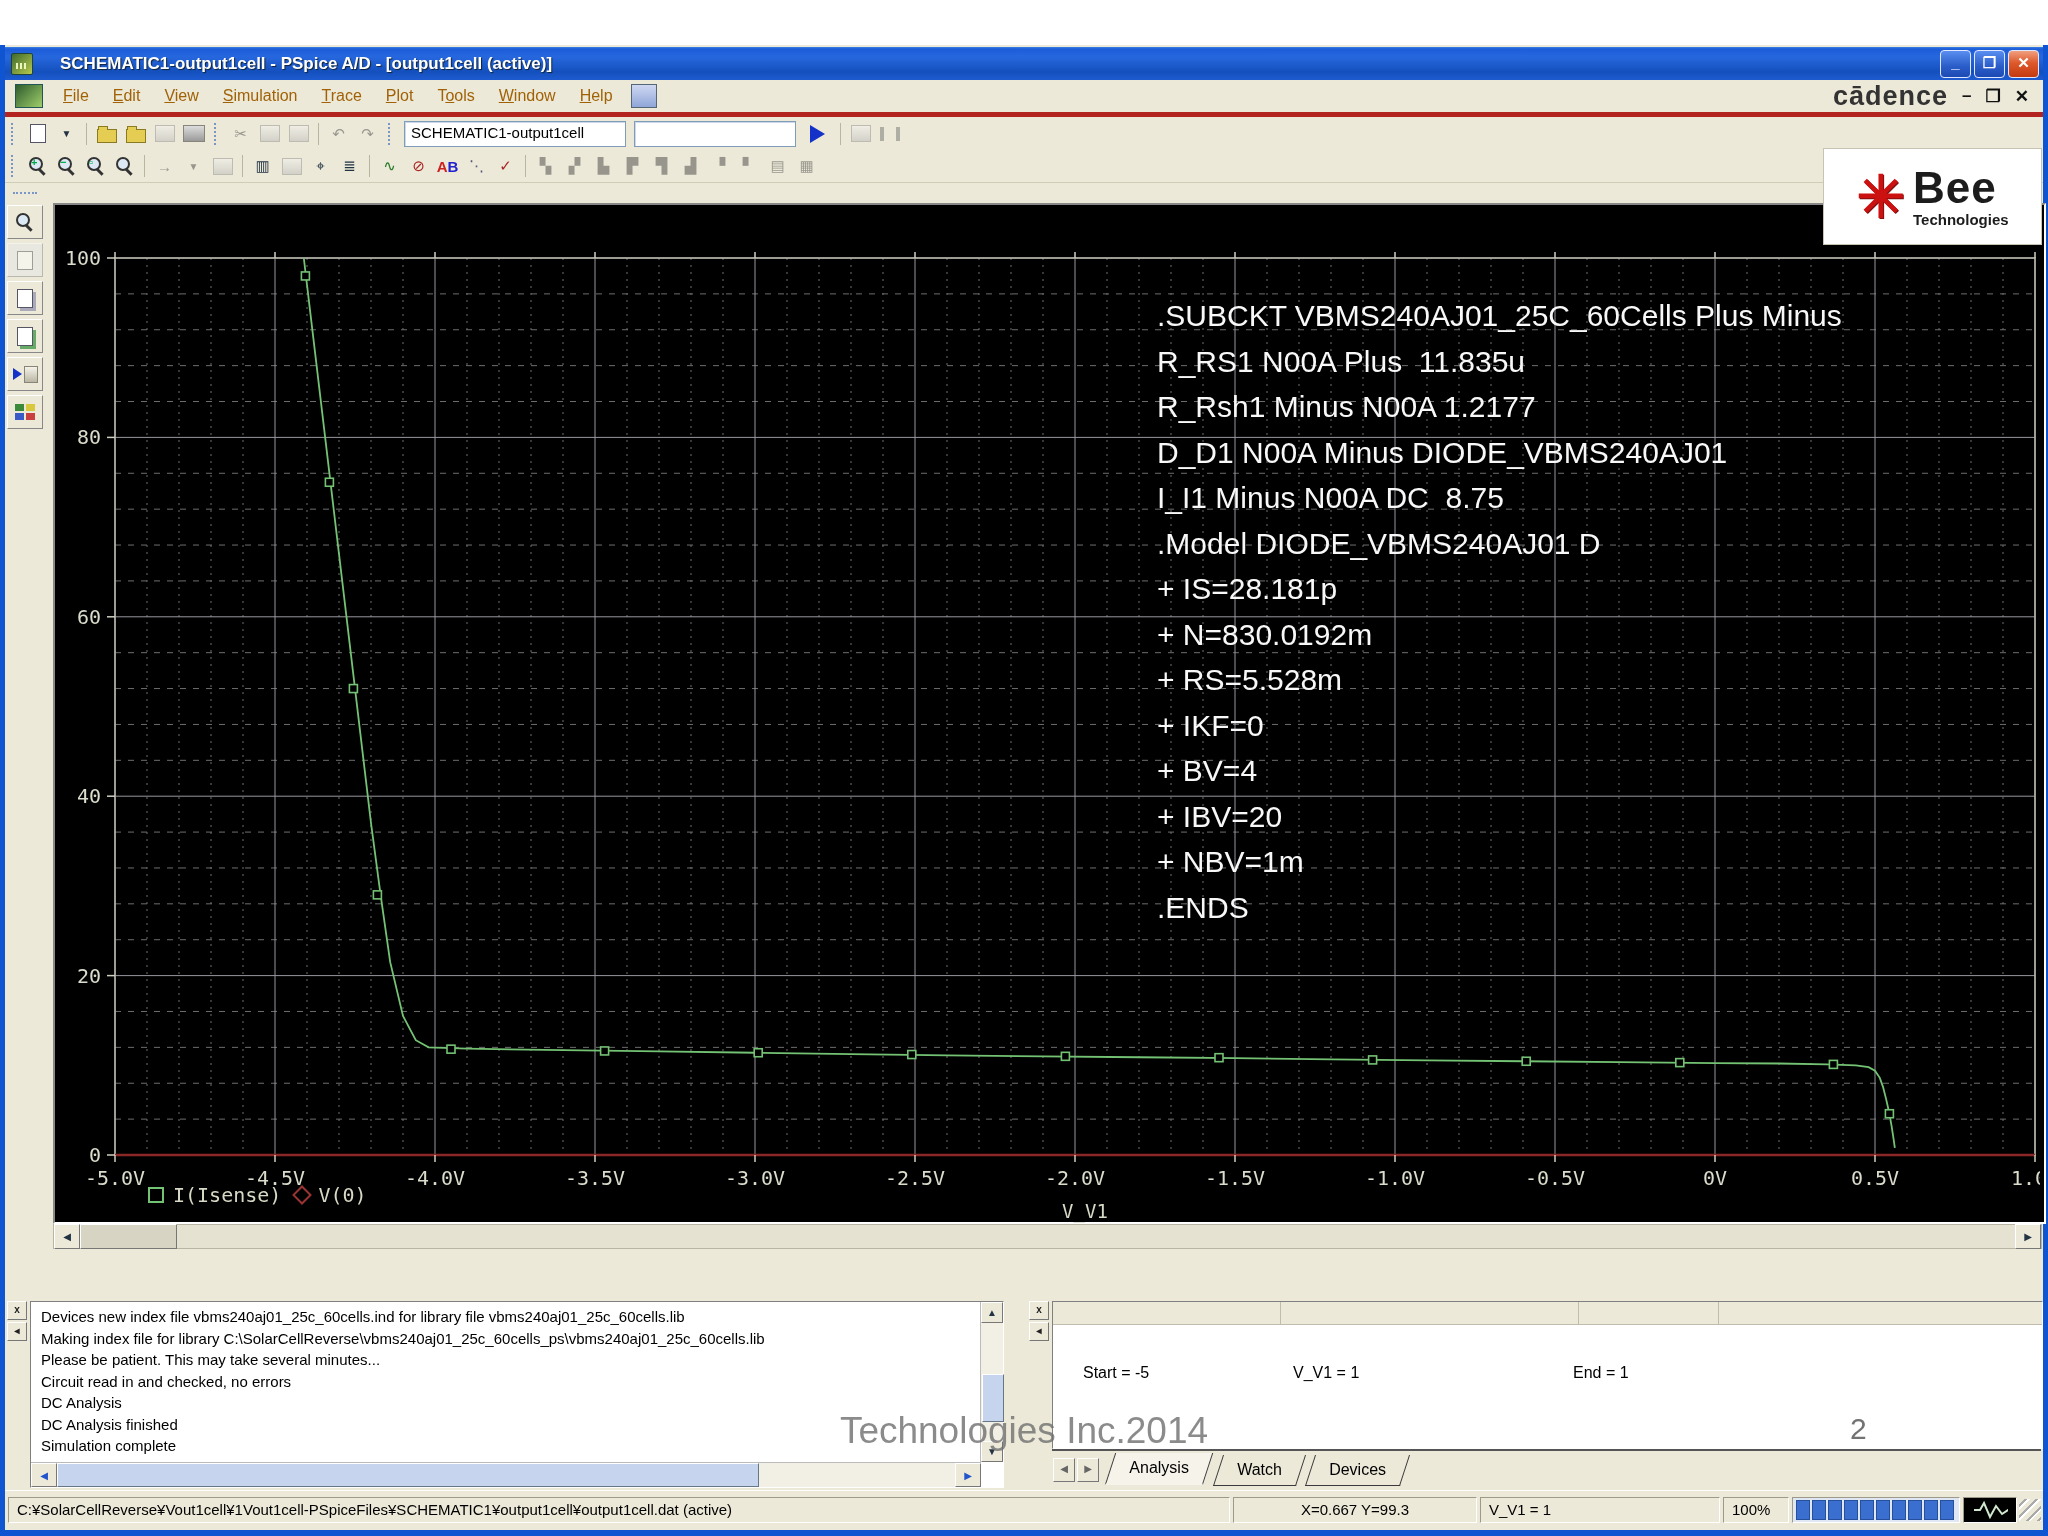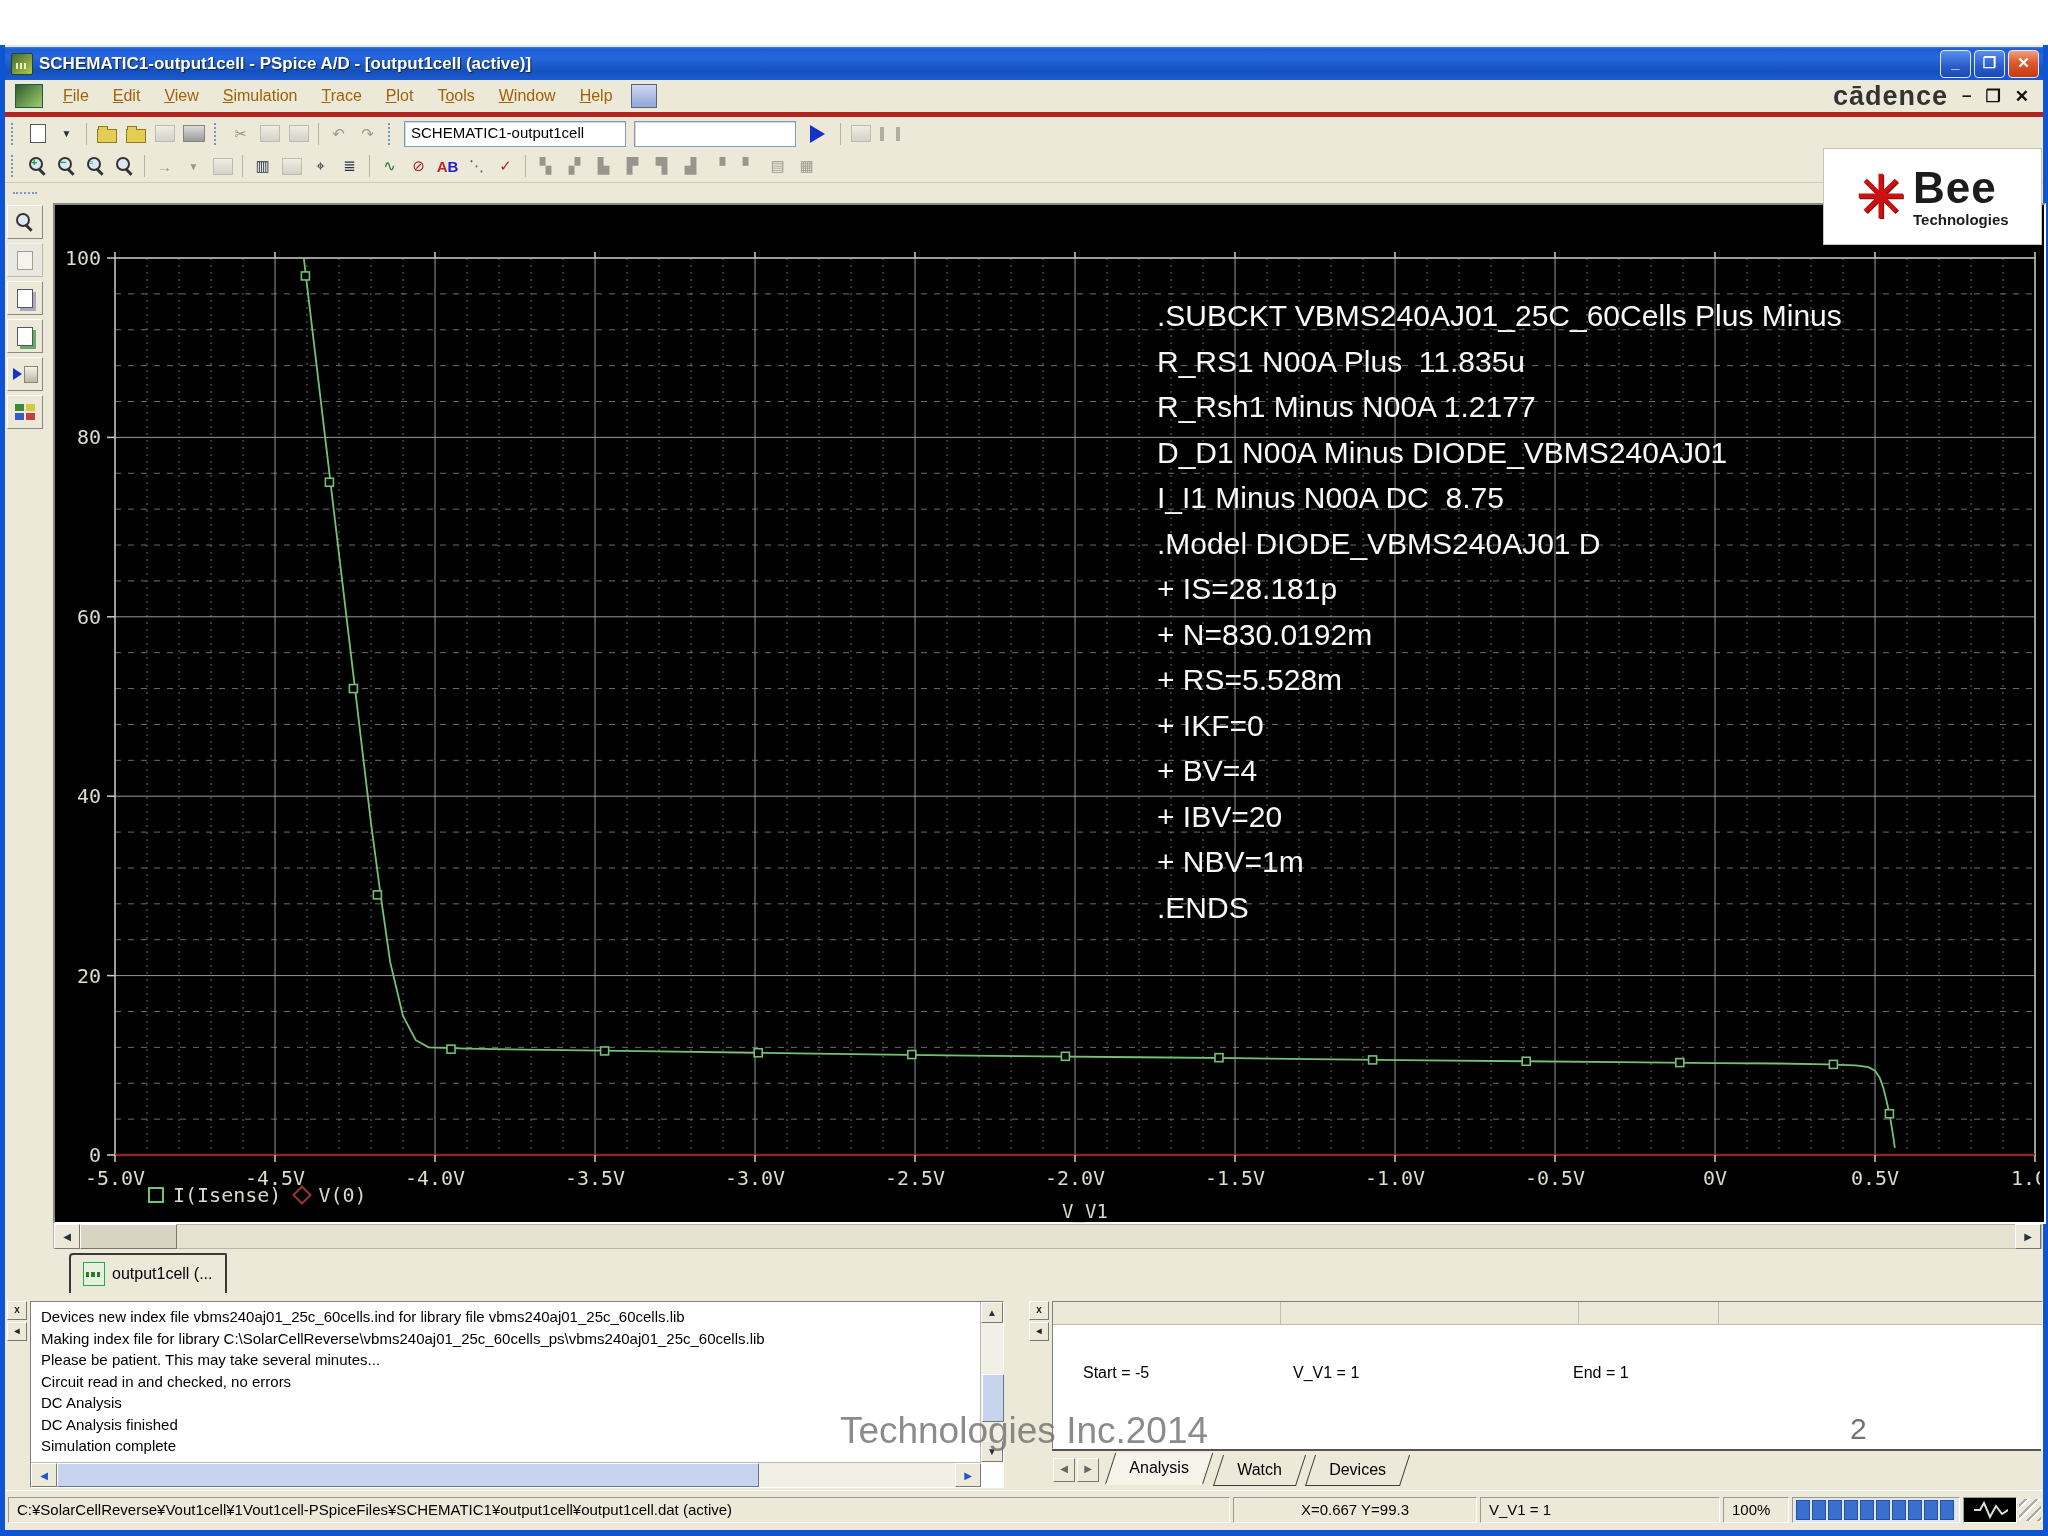--- a/index.html
+++ b/index.html
@@ -9,21 +9,21 @@
   
   #win{position:absolute;left:0;top:45px;width:2048px;height:1491px;background:#ece9d8;
        border-left:5px solid #0f54d0;border-right:5px solid #0f54d0;border-bottom:7px solid #0f54d0;box-sizing:border-box;}
   #titlebar{position:absolute;left:5px;top:47px;width:2038px;height:33px;
     background:linear-gradient(180deg,#3b80e6 0%,#1c5cd8 6%,#2767de 30%,#1450bd 75%,#1e5bd0 100%);
     display:flex;align-items:center;color:#fff;}
   #title-icon{width:20px;height:20px;margin:0 6px 0 6px;background:linear-gradient(135deg,#3f6b2f,#b7c94b);
     border:1px solid #243;border-radius:2px;position:relative;}
   #title-icon::after{content:"";position:absolute;left:2px;top:9px;width:14px;height:6px;
     background:linear-gradient(90deg,transparent 0 2px,#eaf5c0 2px 4px,transparent 4px 6px,#eaf5c0 6px 8px,transparent 8px 10px,#eaf5c0 10px 12px,transparent 12px);}
-  #title-text{font-size:17px;font-weight:bold;text-shadow:1px 1px 1px #123;white-space:nowrap;}
+  #title-text{font-size:17px;font-weight:bold;text-shadow:1px 1px 1px #123;white-space:nowrap;margin-left:21px;}
   #title-buttons{margin-left:auto;display:flex;gap:3px;padding-right:4px;}
   .tbtn{width:29px;height:26px;border-radius:4px;border:1px solid #dfe8ff;color:#fff;font-weight:bold;
     font-size:15px;line-height:24px;text-align:center;}
   .tbtn.min,.tbtn.max{background:linear-gradient(180deg,#5a8ef0,#2a5cc8 60%,#1c4ab4);}
   .tbtn.close{background:linear-gradient(180deg,#f0a080,#dd5a2c 45%,#c43a10);}
 
   
   #menubar{position:absolute;left:5px;top:80px;width:2038px;height:32px;background:#ece9d8;display:flex;align-items:center;}
   .menu-item{padding:4px 12px;font-size:16px;color:#a16207;}
   .menu-item u{text-decoration:underline;}
@@ -545,26 +545,20 @@
     <div class="sb-btn">
         <span class="sb-arrow">◀</span>
       </div>
     <div id="plot-hthumb"></div>
     <div class="spacer"></div>
     <div class="sb-btn">
         <span class="sb-arrow">▶</span>
       </div>
   </div>
 
-  <div id="plot-tabrow">
-    <div id="plot-tab">
-      <div id="plot-tab-icon"></div>
-      <span id="plot-tab-label">output1cell (...</span>
-    </div>
-  </div>
 
   <div id="bottom-area">
     <div class="dock-strip" style="left:0;top:8px;">
       <div class="dock-btn">x</div>
       <div class="dock-btn">◂</div>
     </div>
 
     <div id="log-panel">
       <div id="log-lines">
           <div>Devices new index file vbms240aj01_25c_60cells.ind for library file vbms240aj01_25c_60cells.lib</div>

